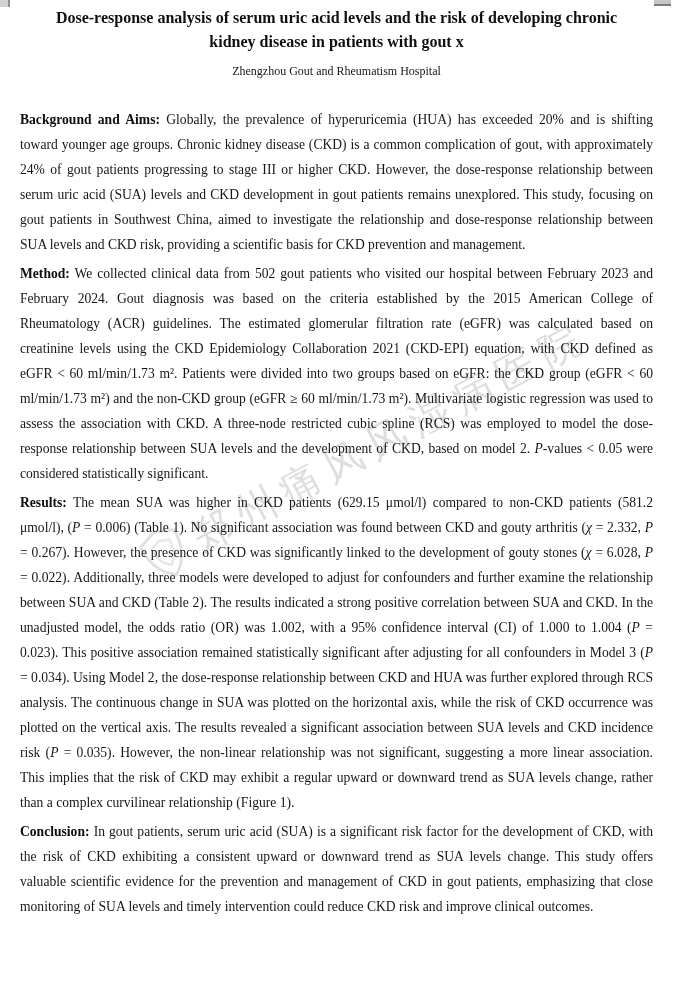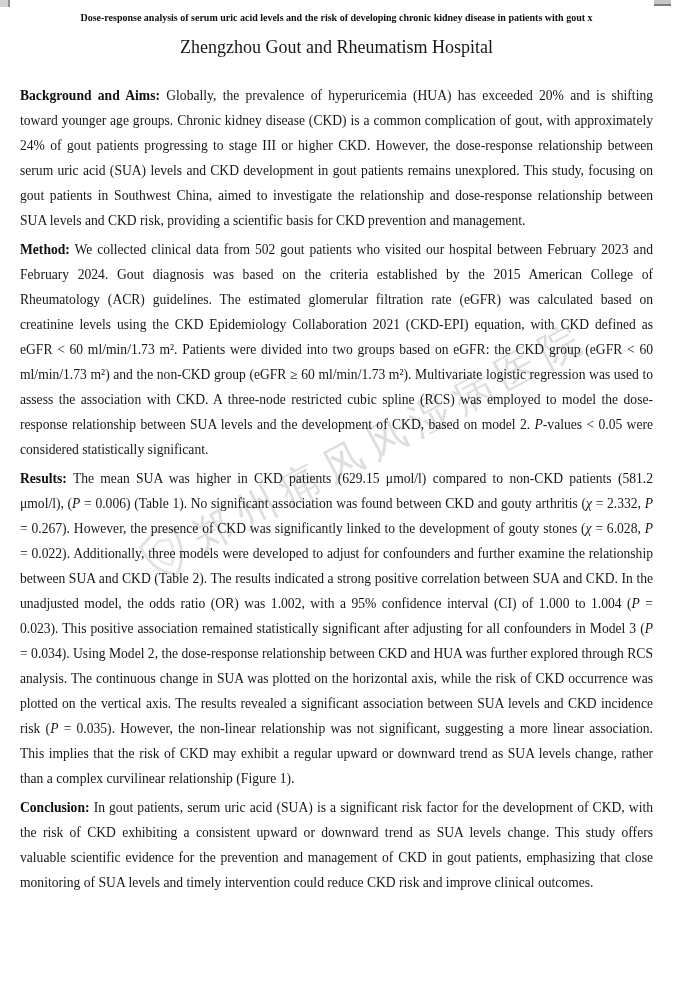--- a/index.html
+++ b/index.html
@@ -48,34 +48,34 @@
     font-size: 40px;
     letter-spacing: 9px;
     color: rgba(195, 195, 195, 0.55);
     font-family: "Liberation Sans", sans-serif;
   }
   .content { position: relative; padding: 0 20px; }
   .title {
     margin: 6px 26px 0;
     text-align: center;
     font-weight: bold;
-    font-size: 10px;
+    font-size: 16px;
     line-height: 24px;
     color: #101010;
   }
   .author {
     margin-top: 15px;
     text-align: center;
     font-size: 13.5px;
     line-height: 17px;
   }
   .affiliation {
     margin-top: 9px;
     text-align: center;
-    font-size: 18px;
+    font-size: 12px;
     line-height: 17px;
   }
   .para {
     margin: 4px 0 0;
     text-align: justify;
     font-size: 13.6px;
     line-height: 25px;
   }
   .para.first { margin-top: 27px; }
   .para b.label { color: #0e0e0e; }

